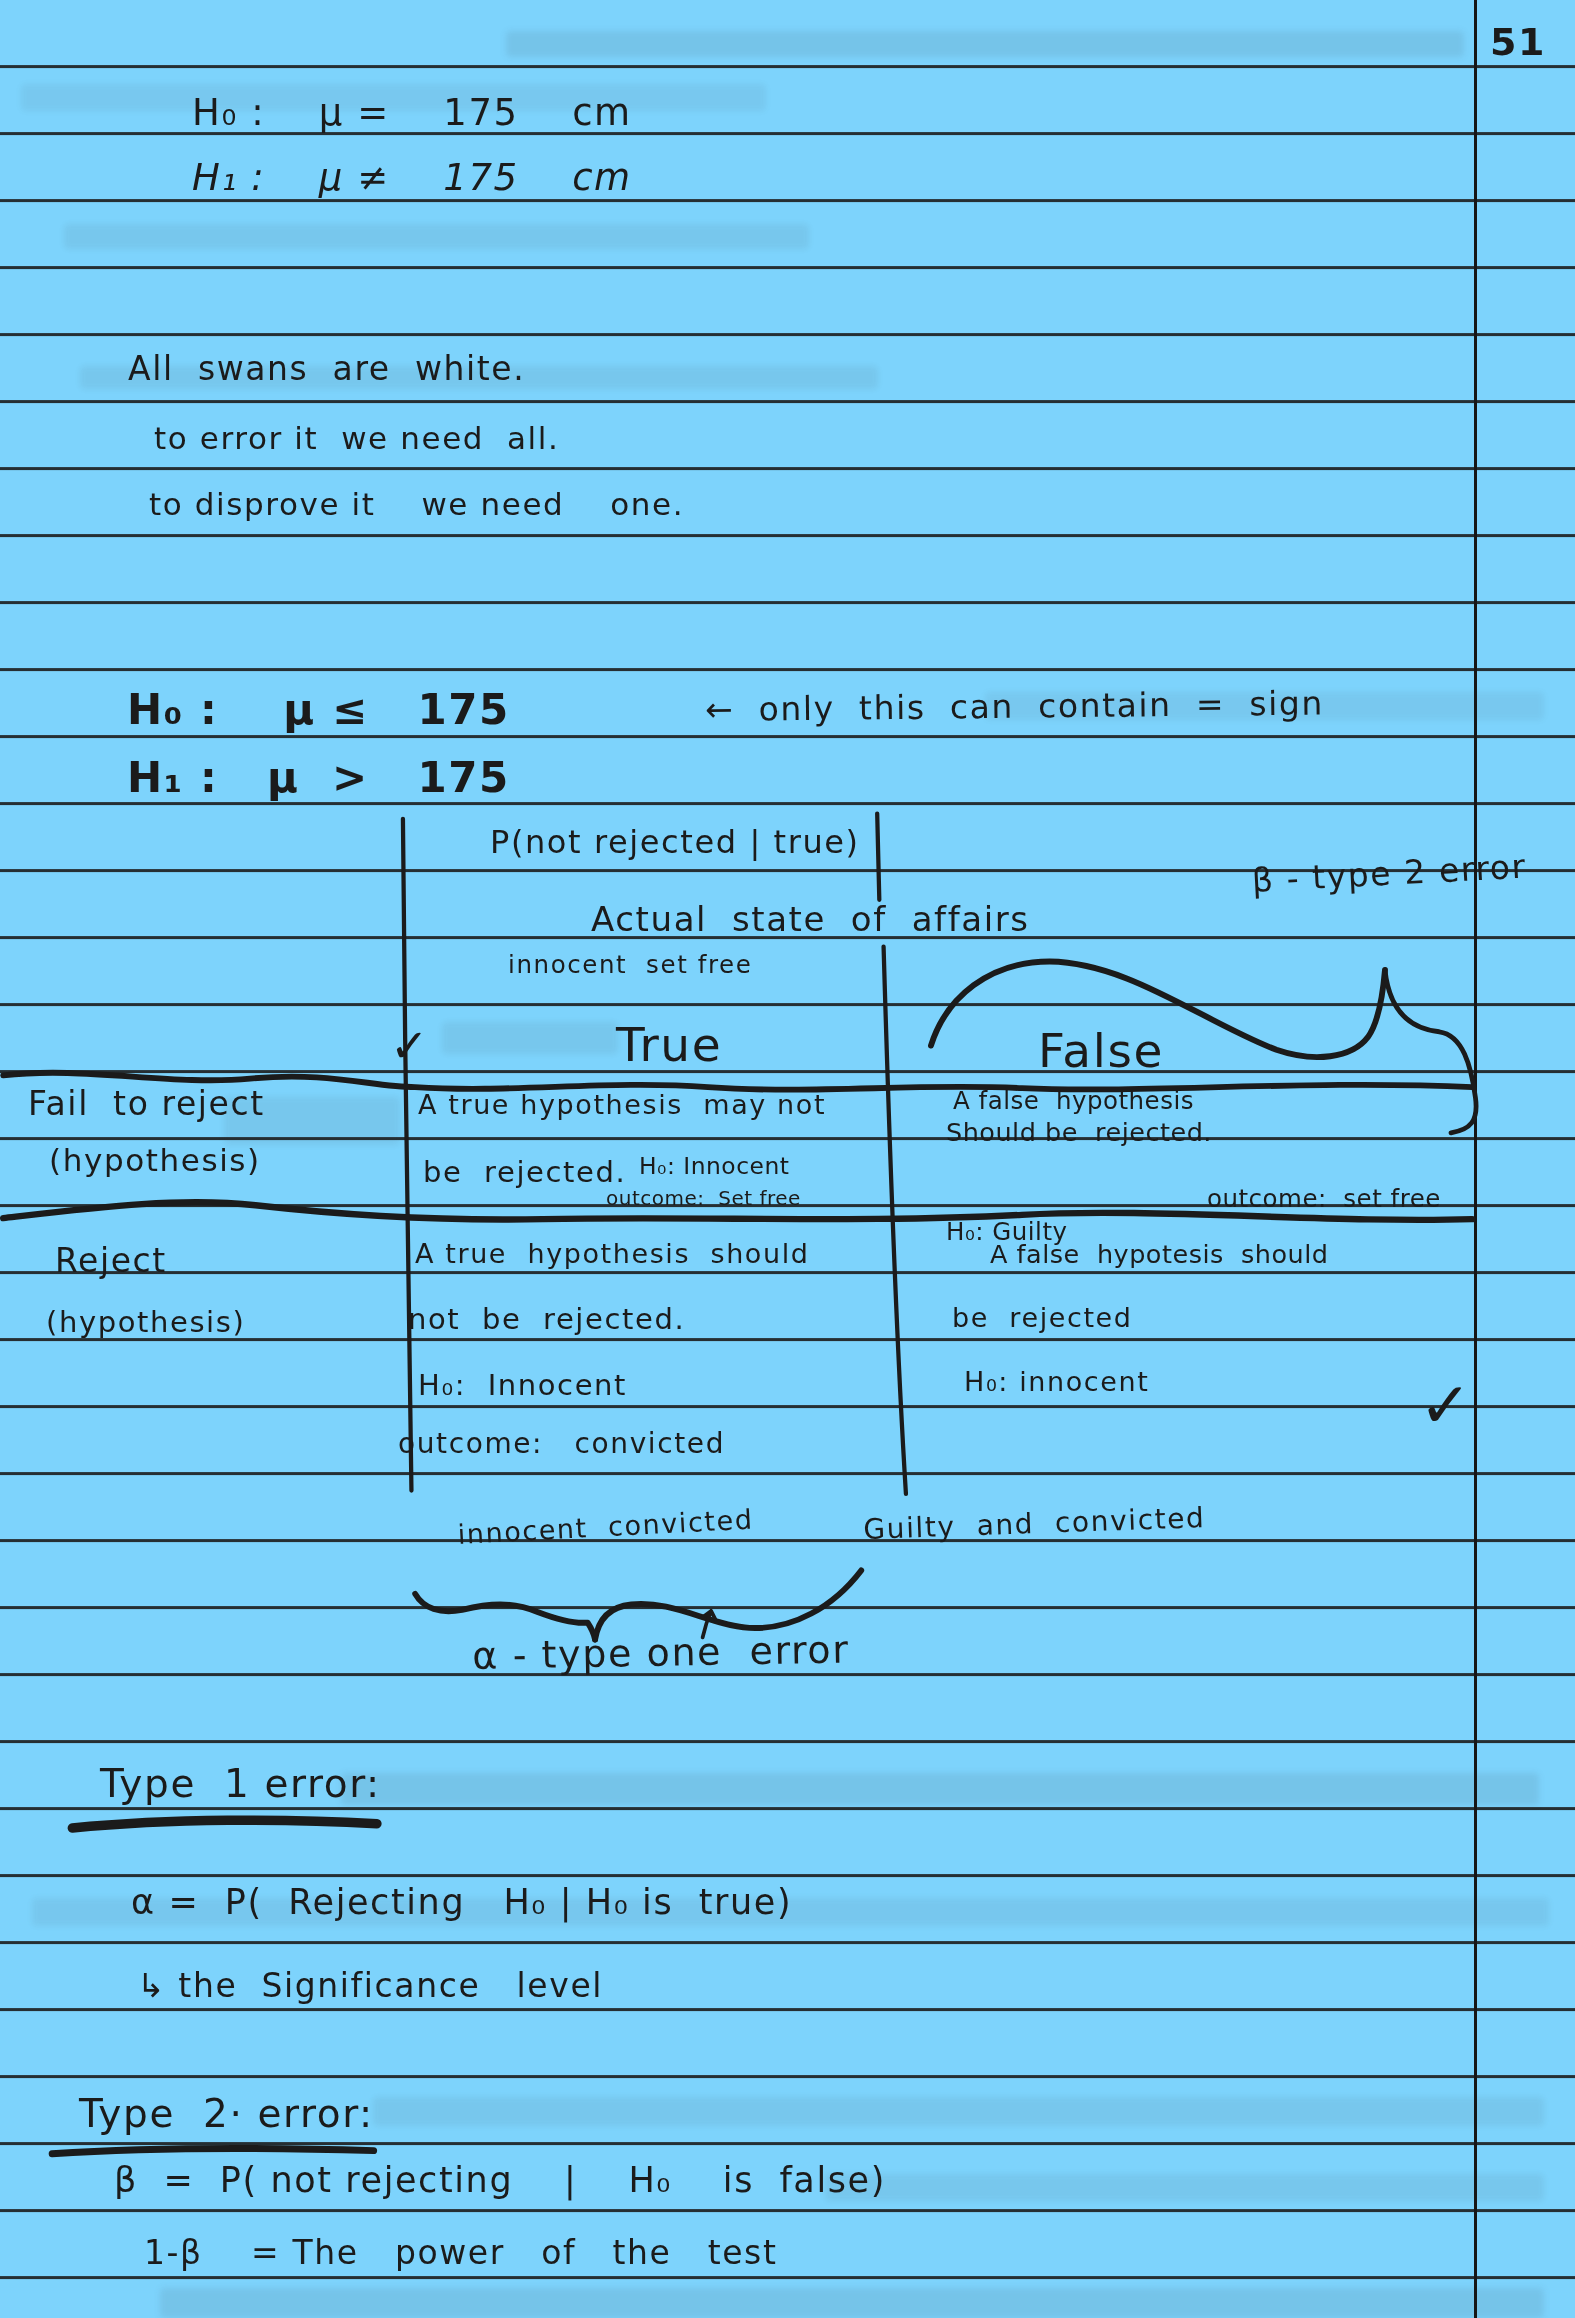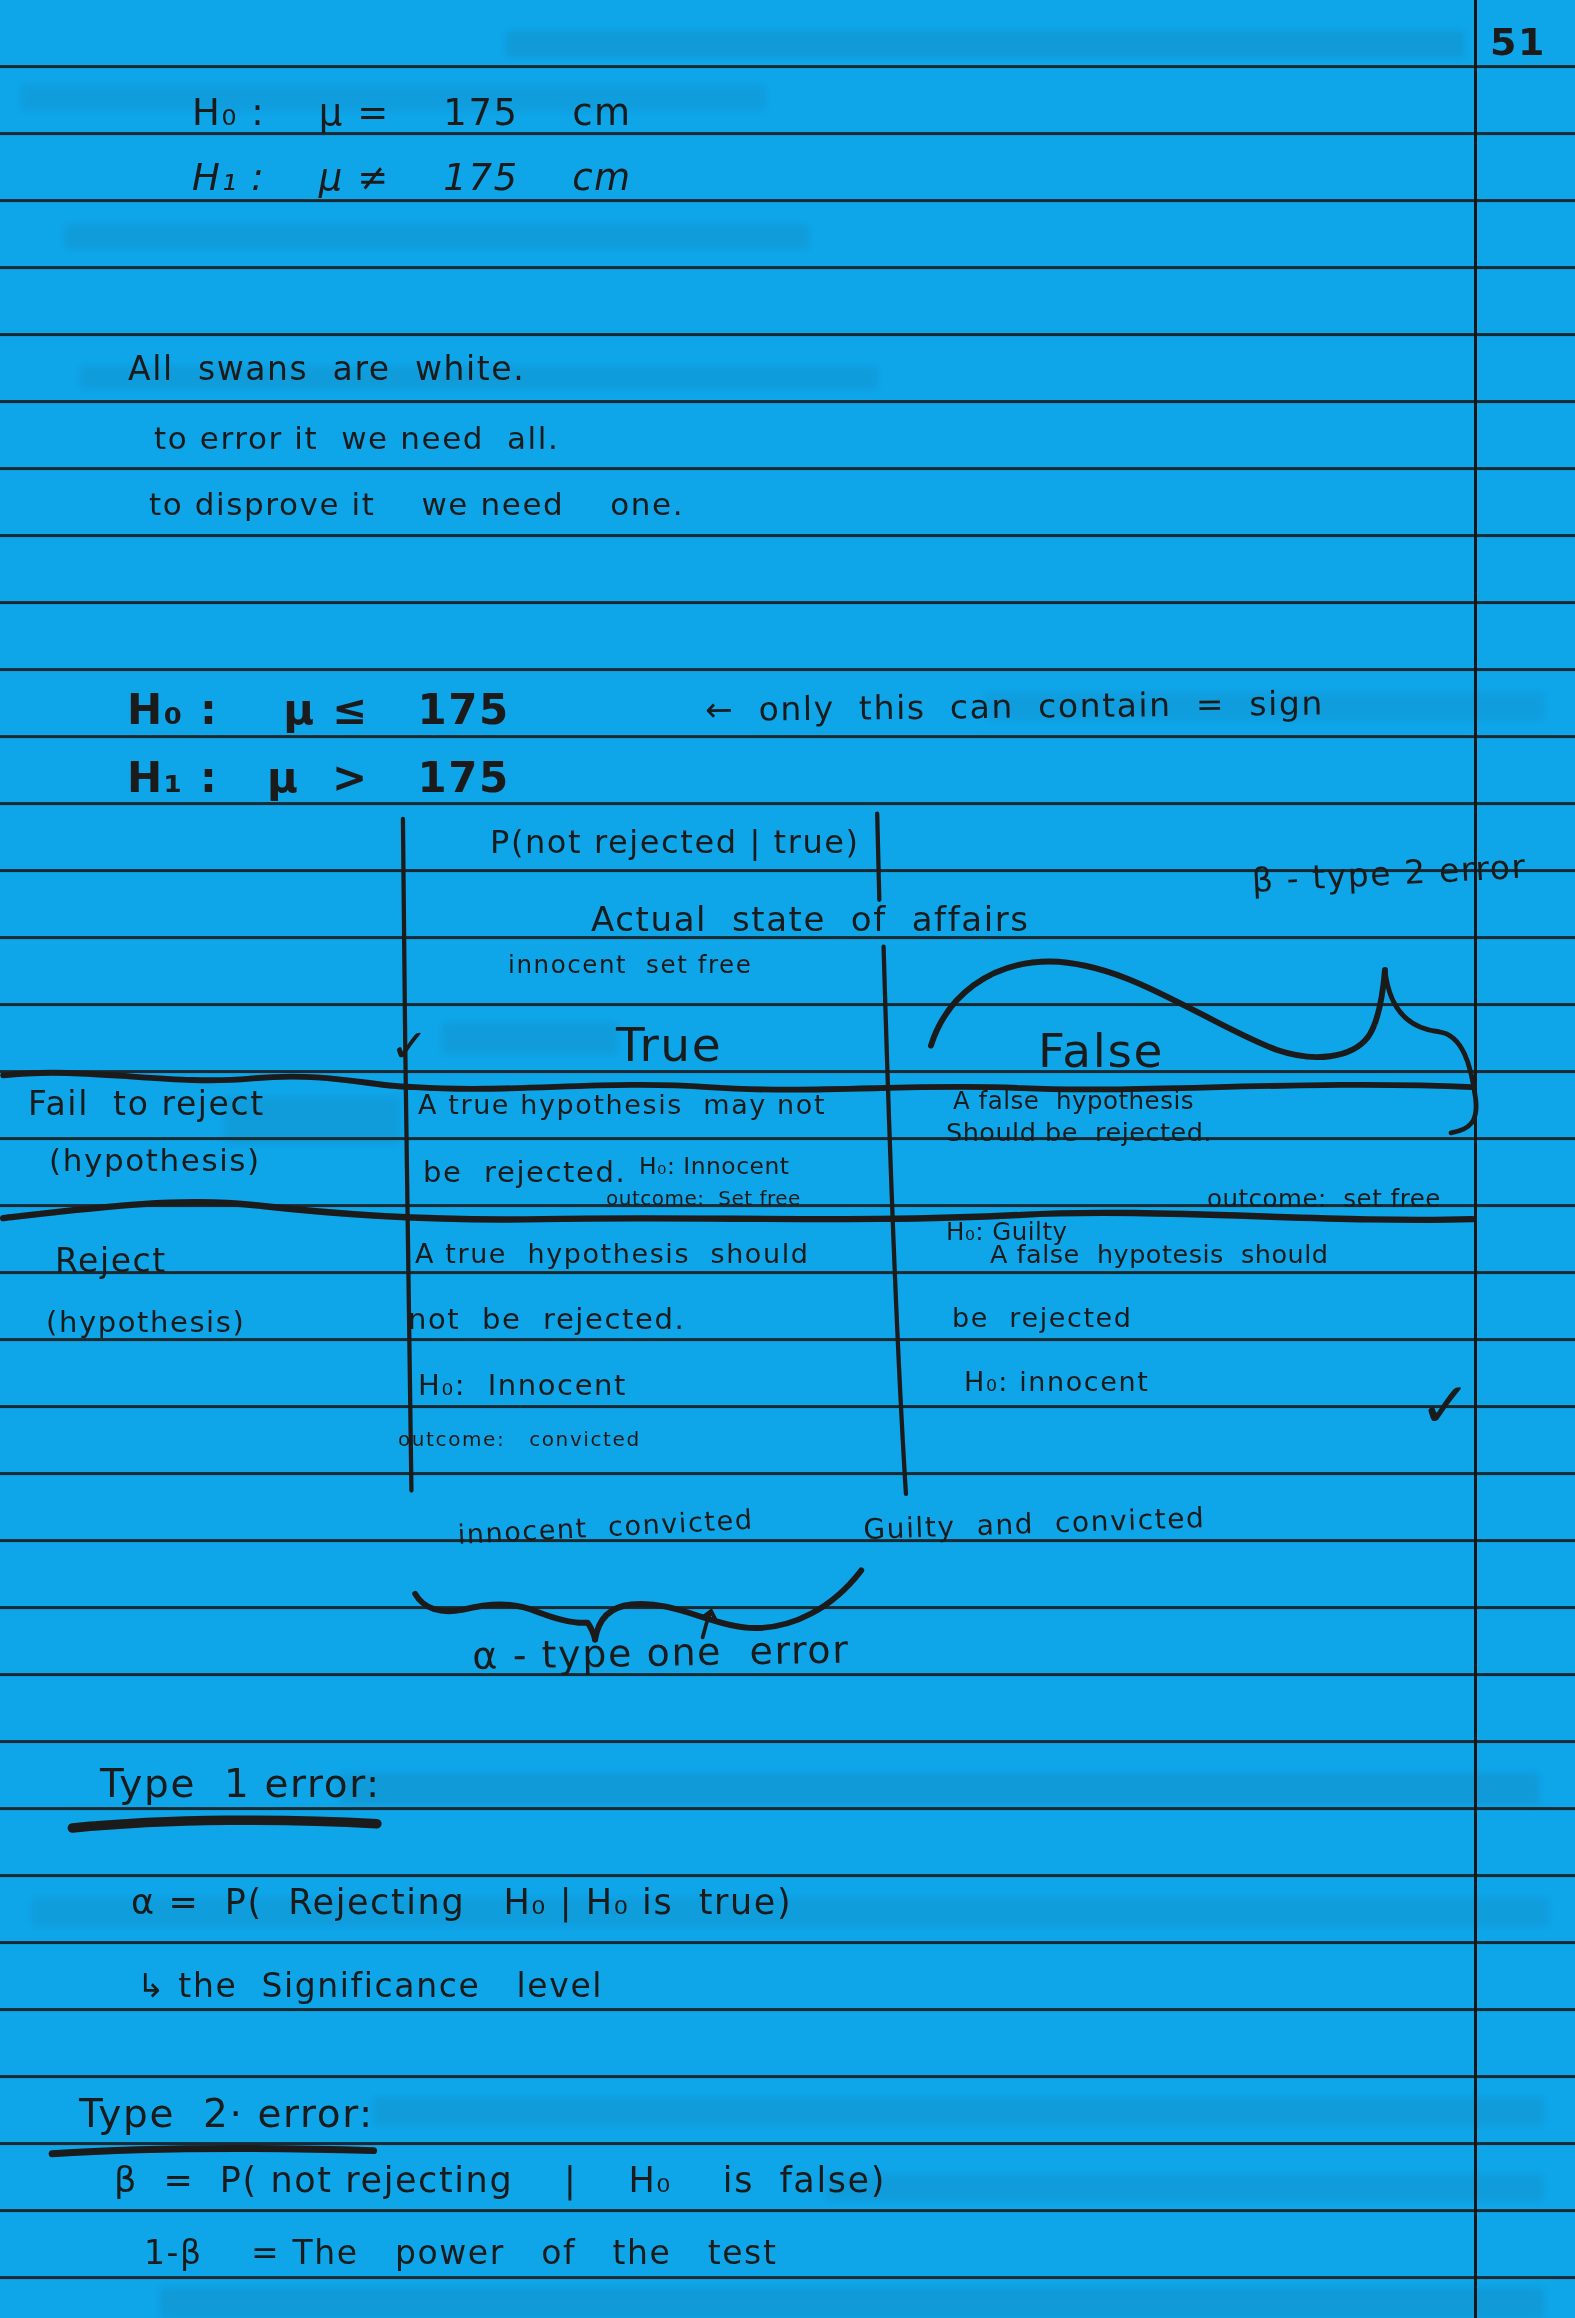--- a/index.html
+++ b/index.html
@@ -36,21 +36,21 @@
     background:rgba(40,40,40,0.09);
     filter:blur(3.2px);
     border-radius:4.3px;
   }
   svg.strokes{position:absolute;left:0;top:0;}
   svg.strokes path{fill:none;stroke:#1b1b1b;stroke-linecap:round;stroke-linejoin:round;}
 </style>
 </head>
 <body>
 
-<div id="page" style="background: #0ea5e9; color: rgb(27, 27, 27);">
+<div id="page" style="background: #7dd3fc; color: rgb(27, 27, 27);">
 
   <div id="rules"></div>
 
   <div class="smudge" style="left:506px;top:31px;width:958px;height:25.5px;"></div>
   <div class="smudge" style="left:21px;top:84px;width:745px;height:27px;opacity:.7;"></div>
   <div class="smudge" style="left:64px;top:224px;width:745px;height:24.5px;opacity:.8;"></div>
   <div class="smudge" style="left:80px;top:366px;width:798px;height:23.4px;opacity:.8;"></div>
   <div class="smudge" style="left:985px;top:692px;width:559px;height:28px;opacity:.7;"></div>
   <div class="smudge" style="left:442px;top:1022px;width:176px;height:32px;opacity:.8;"></div>
   <div class="smudge" style="left:224px;top:1097px;width:176px;height:48px;opacity:.8;"></div>
@@ -93,21 +93,21 @@
   <div class="hw" style="left:953px;top:1088px;font-size:24.5px;letter-spacing:0.5px;">A false  hypothesis</div>
   <div class="hw" style="left:946px;top:1119px;font-size:25.5px;letter-spacing:0.5px;">Should be  rejected.</div>
   <div class="hw" style="left:946px;top:1171px;font-size:24.5px;letter-spacing:0.5px;margin-top:48px;">H₀: Guilty</div>
   <div class="hw" style="left:1207px;top:1186px;font-size:24.5px;letter-spacing:0.5px;">outcome:  set free</div>
 
   <div class="hw" style="left:55px;top:1244px;font-size:33px;">Reject</div>
   <div class="hw" style="left:46px;top:1307px;font-size:29px;">(hypothesis)</div>
   <div class="hw" style="left:415px;top:1240px;font-size:27px;">A true  hypothesis  should</div>
   <div class="hw" style="left:408px;top:1304px;font-size:29px;">not  be  rejected.</div>
   <div class="hw" style="left:418px;top:1370px;font-size:29px;">H₀:  Innocent</div>
-  <div class="hw" style="left:398px;top:1429px;font-size:20px;">outcome:   convicted</div>
+  <div class="hw" style="left:398px;top:1429px;font-size:28px;">outcome:   convicted</div>
   <div class="hw" style="left:990px;top:1241px;font-size:25.5px;letter-spacing:0.5px;">A false  hypotesis  should</div>
   <div class="hw" style="left:952px;top:1304px;font-size:27px;">be  rejected</div>
   <div class="hw" style="left:964px;top:1368px;font-size:27px;">H₀: innocent</div>
   <div class="hw" style="left:1419px;top:1373px;font-size:63px;">✓</div>
 
   <div class="hw" style="left:457px;top:1521px;font-size:27px;transform:rotate(-3deg);">innocent  convicted</div>
   <div class="hw" style="left:863px;top:1515px;font-size:28px;transform:rotate(-2deg);">Guilty  and  convicted</div>
   <div class="hw" style="left:472px;top:1637px;font-size:38px;transform:rotate(-1deg);">α - type one  error</div>
 
   <div class="hw" style="left:100px;top:1764px;font-size:39px;">Type  1 error:</div>

